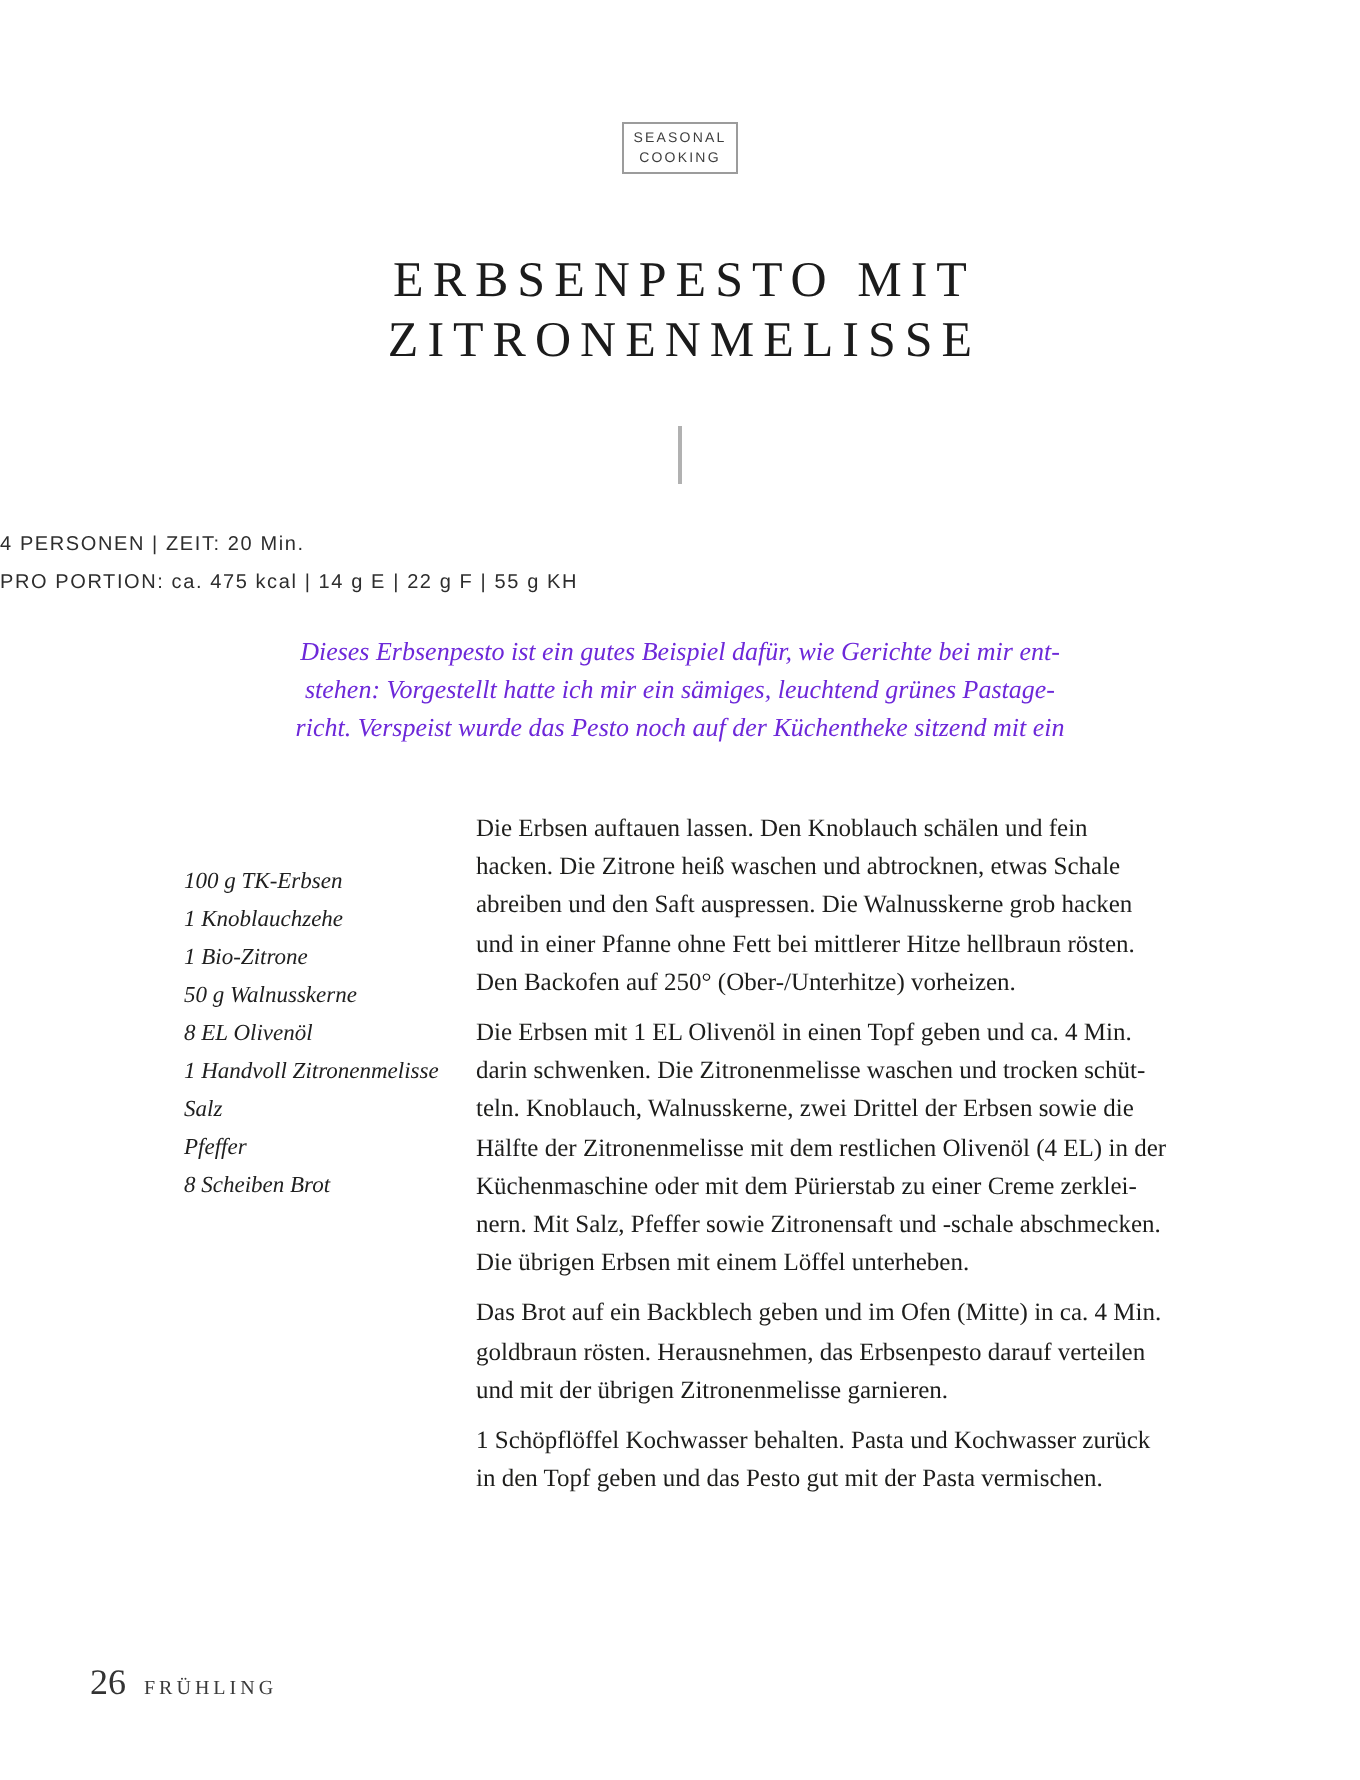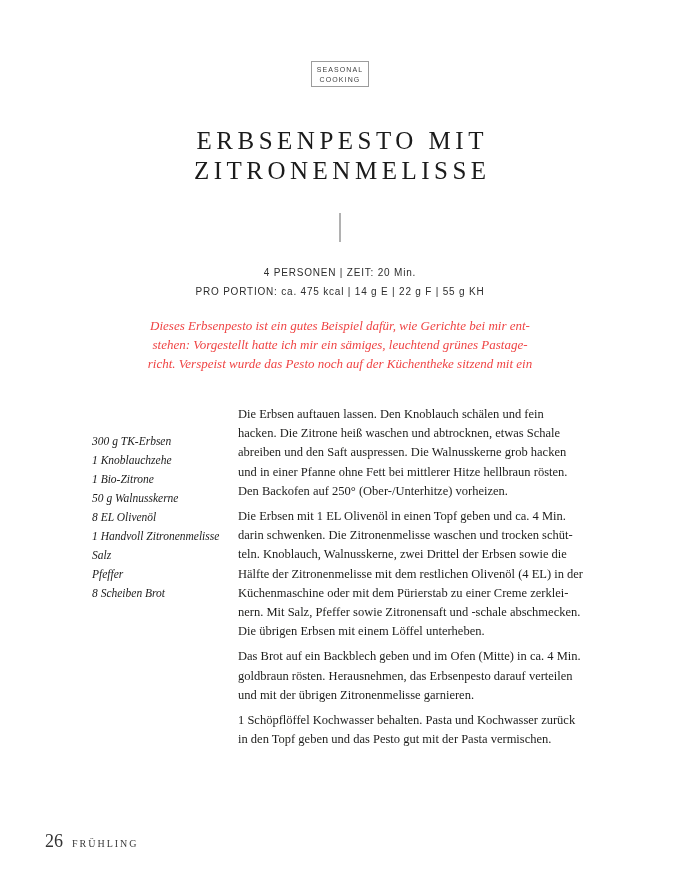--- a/index.html
+++ b/index.html
@@ -56,40 +56,39 @@
     height: 29px;
     background: #b1b1b1;
   }
 
   
   .meta {
     position: absolute;
     top: 263px;
     left: 0;
     width: 100%;
-    text-align: center;
     font-family: "Liberation Sans", sans-serif;
     font-size: 10px;
     line-height: 19px;
     letter-spacing: 0.8px;
     color: #2d2d2d;
   }
 
   
   .intro {
     position: absolute;
     top: 316px;
     left: 50%;
     transform: translateX(-50%);
     width: 520px;
     text-align: center;
     font-style: italic;
     font-size: 13px;
     line-height: 19px;
-    color: #ef4444;
+    color: #6d28d9;
   }
   .intro .line { white-space: nowrap; }
 
   
   .ingredients {
     position: absolute;
     top: 432px;
     left: 92px;
     width: 145px;
     font-style: italic;
@@ -162,21 +161,21 @@
     <div>PRO PORTION: ca. 475 kcal | 14 g E | 22 g F | 55 g KH</div>
   </div>
 
   <div class="intro">
       <div class="line">Dieses Erbsenpesto ist ein gutes Beispiel dafür, wie Gerichte bei mir ent-</div>
       <div class="line">stehen: Vorgestellt hatte ich mir ein sämiges, leuchtend grünes Pastage-</div>
       <div class="line">richt. Verspeist wurde das Pesto noch auf der Küchentheke sitzend mit ein</div>
     </div>
 
   <div class="ingredients">
-      <div class="line">300 g TK-Erbsen</div>
+      <div class="line">100 g TK-Erbsen</div>
       <div class="line">1 Knoblauchzehe</div>
       <div class="line">1 Bio-Zitrone</div>
       <div class="line">50 g Walnusskerne</div>
       <div class="line">8 EL Olivenöl</div>
       <div class="line">1 Handvoll Zitronenmelisse</div>
       <div class="line">Salz</div>
       <div class="line">Pfeffer</div>
       <div class="line">8 Scheiben Brot</div>
     </div>
 

